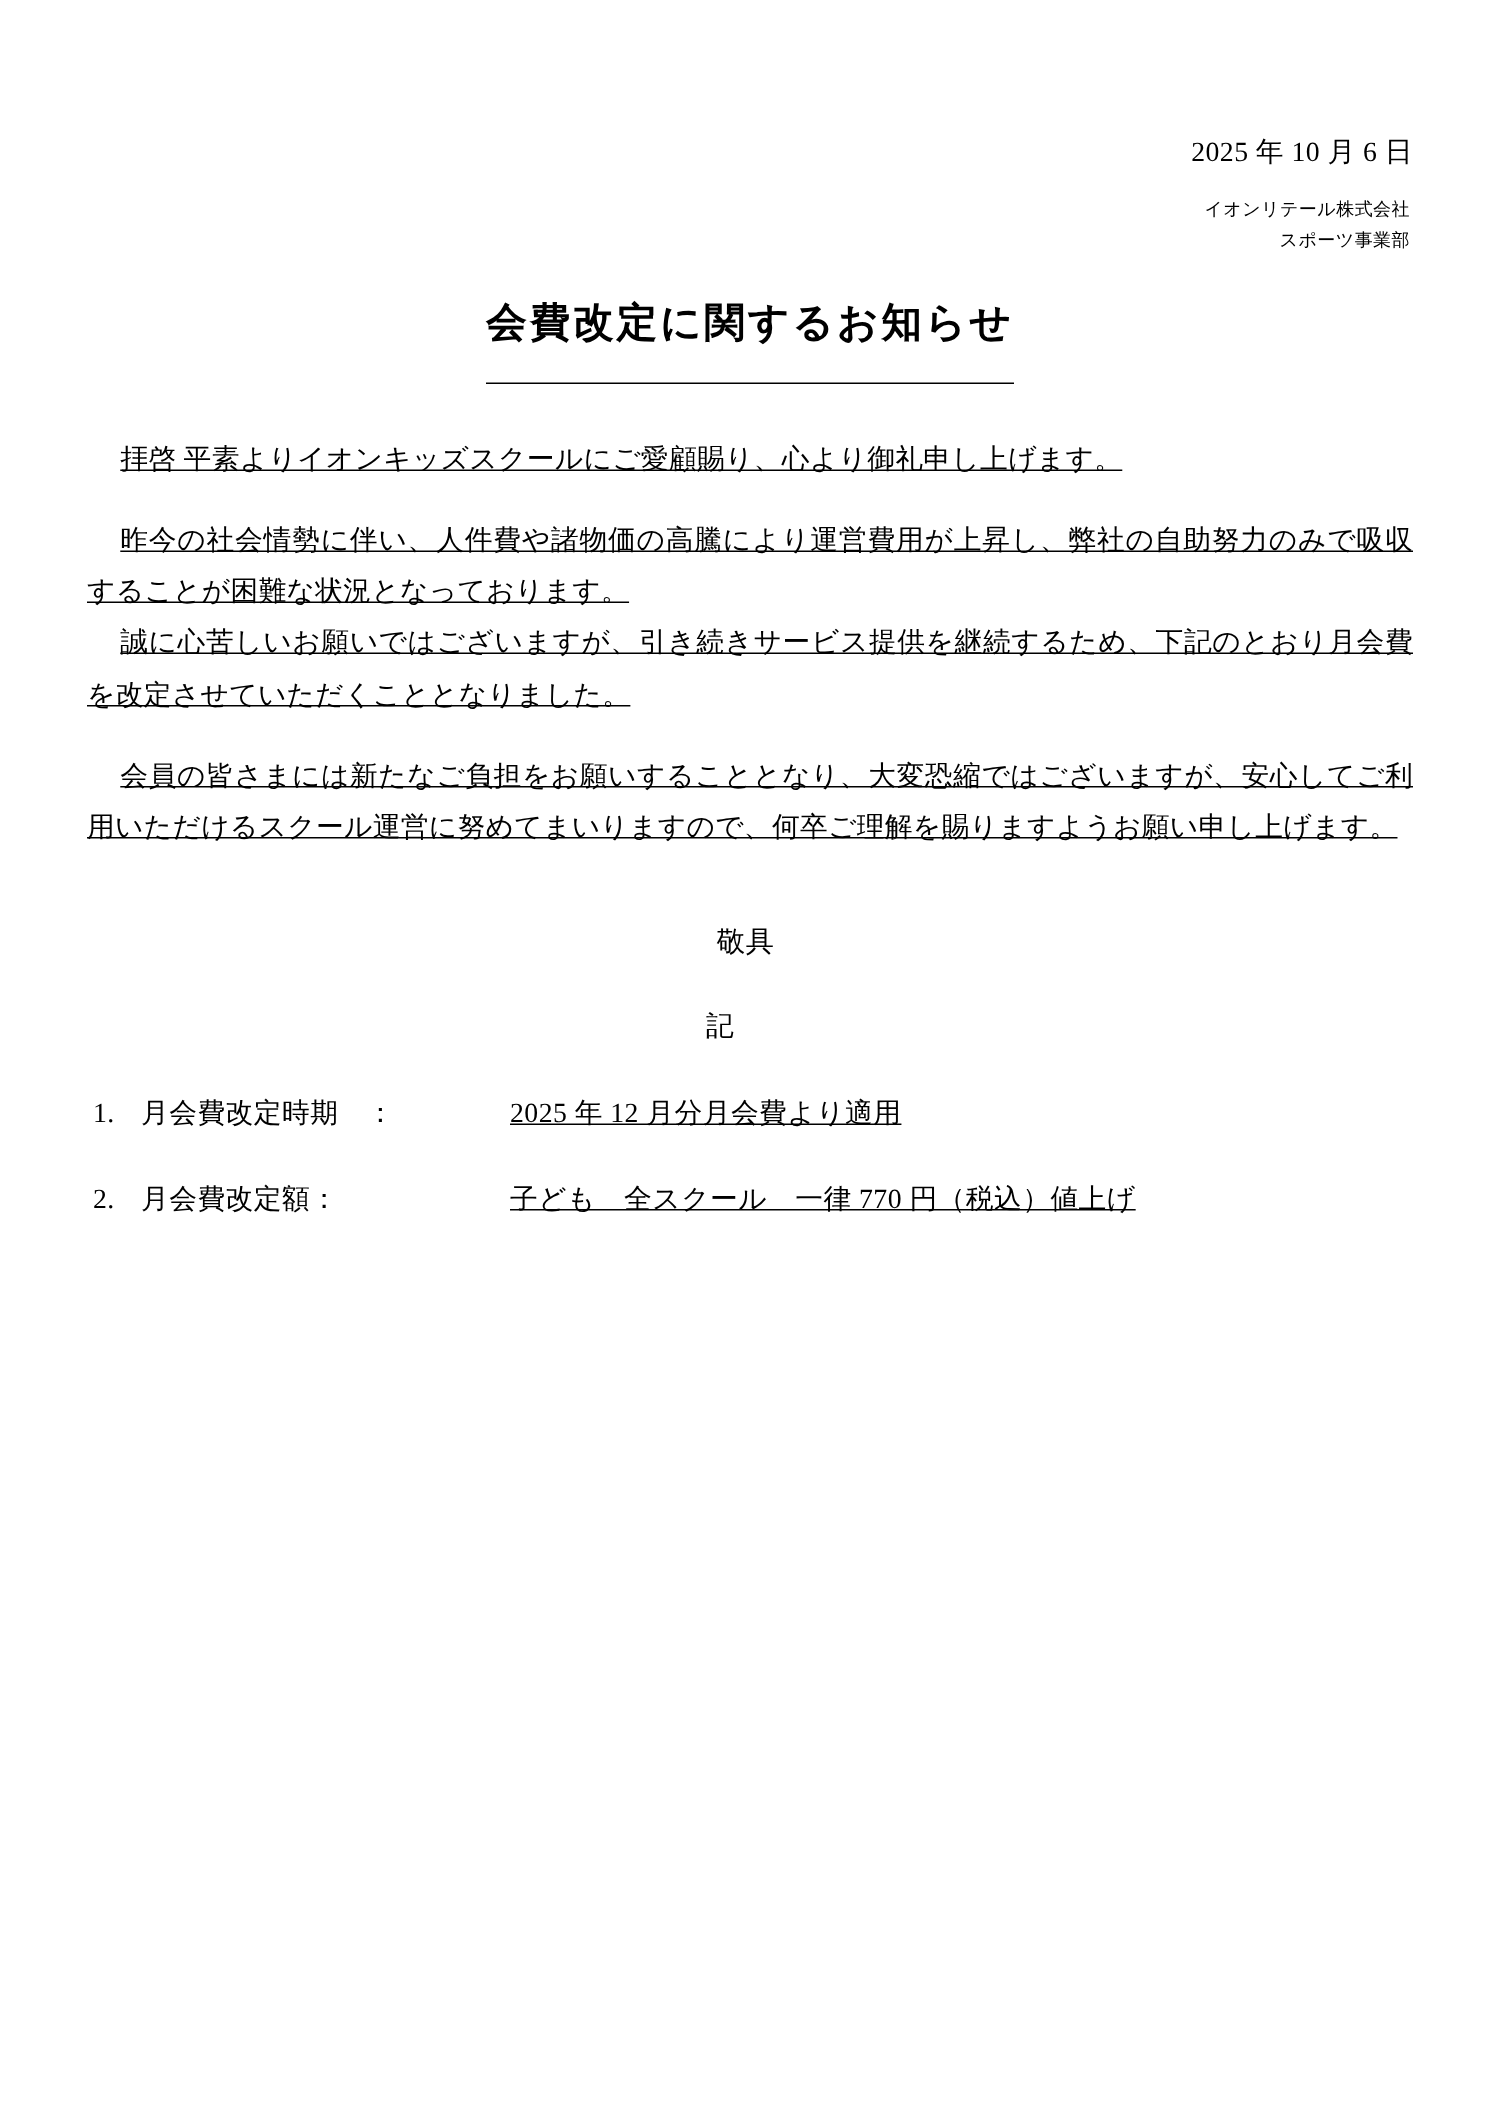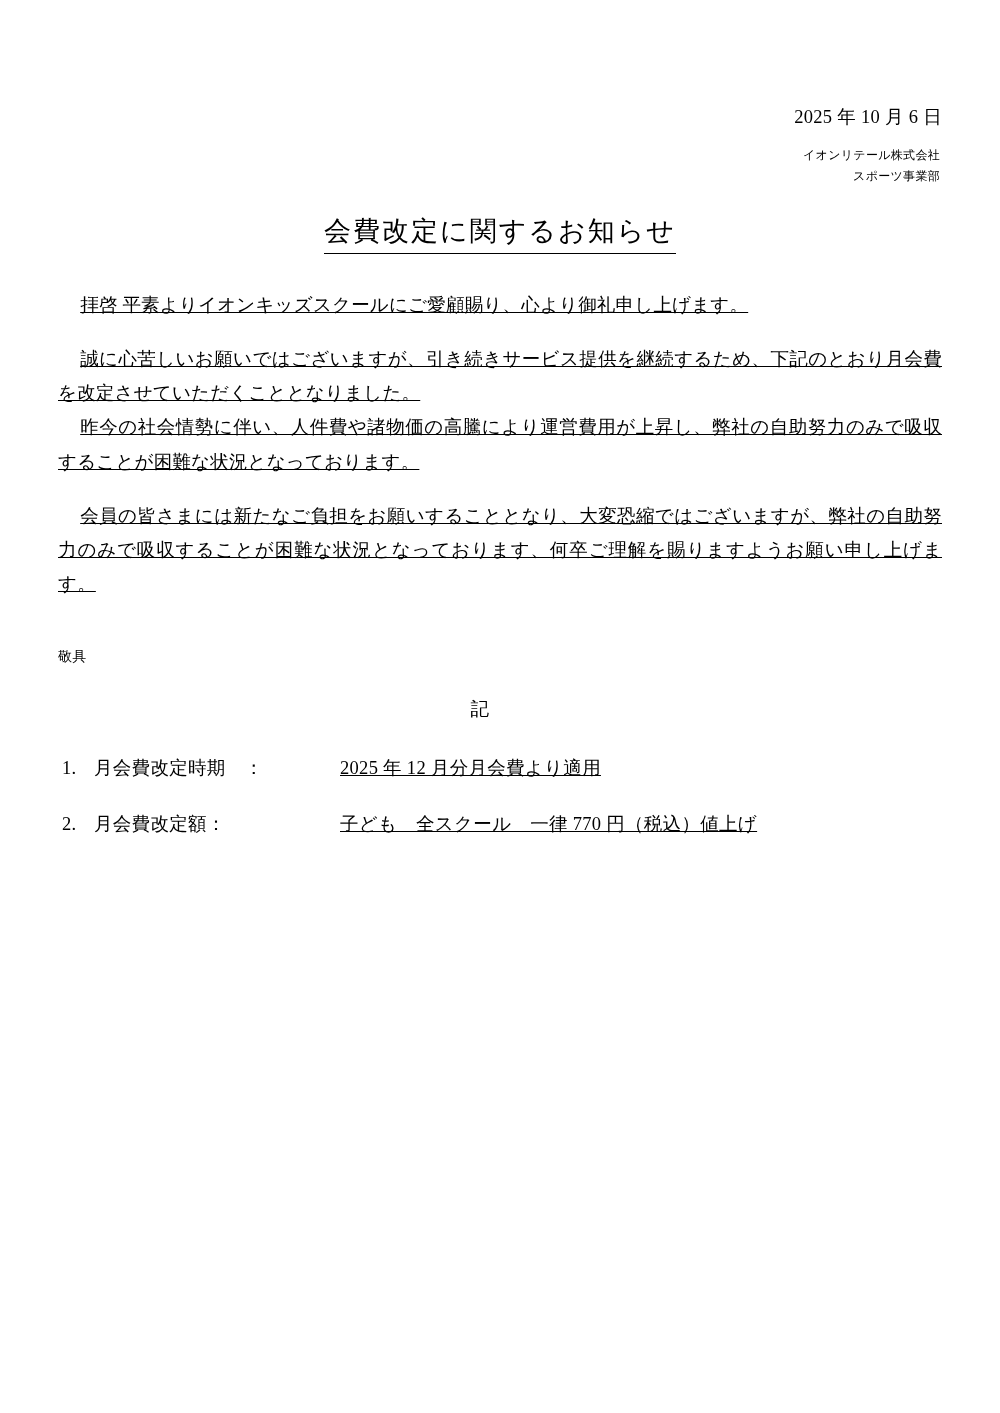--- a/index.html
+++ b/index.html
@@ -19,21 +19,21 @@
     width: 1000px;
     height: 1413px;
     padding: 0;
     box-sizing: border-box;
     position: relative;
   }
   .inner {
     position: absolute;
     left: 58px;
     right: 58px;
-    top: 104px;
+    top: 88px;
   }
 
   .date-line {
     text-align: right;
     font-size: 18.5px;
     letter-spacing: 0.3px;
     margin-bottom: 16px;
   }
   .addressee {
     font-size: 18.5px;
@@ -48,45 +48,45 @@
     padding-right: 2px;
   }
   .title-wrap {
     text-align: center;
     margin-top: 26px;
     margin-bottom: 34px;
   }
   .title {
     display: inline-block;
     font-size: 27px;
-    font-weight: normal;
+    font-weight: bold;
     letter-spacing: 2px;
     border-bottom: 1.6px solid #000;
-    padding-bottom: 2px;
+    padding-bottom: 20px;
     line-height: 1.4;
   }
   .para {
     font-size: 18.5px;
     line-height: 1.85;
     text-align: justify;
     text-justify: inter-ideograph;
     letter-spacing: 0.2px;
     margin: 0 0 0 0;
     text-decoration: underline;
   }
   .indent {
     text-indent: 1.2em;
   }
   .gap-sm { height: 20px; }
   .gap-md { height: 30px; }
   .gap-lg { height: 46px; }
 
   .closing {
-    text-align: left;
-    font-size: 14px;
+    text-align: center;
+    font-size: 19px;
     letter-spacing: 0.3px;
     padding-right: 6px;
   }
   .ki {
     text-align: center;
     font-size: 18.5px;
     letter-spacing: 0.3px;
     padding-right: 40px;
   }
 
@@ -141,26 +141,26 @@
     </div>
 
     <div class="title-wrap">
       <span class="title">会費改定に関するお知らせ</span>
     </div>
 
     <p class="para indent">拝啓 平素よりイオンキッズスクールにご愛顧賜り、心より御礼申し上げます。</p>
 
     <div class="gap-sm"></div>
 
+    <p class="para indent">昨今の社会情勢に伴い、人件費や諸物価の高騰により運営費用が上昇し、弊社の自助努力のみで吸収することが困難な状況となっております。</p>
     <p class="para indent">誠に心苦しいお願いではございますが、引き続きサービス提供を継続するため、下記のとおり月会費を改定させていただくこととなりました。</p>
-    <p class="para indent">昨今の社会情勢に伴い、人件費や諸物価の高騰により運営費用が上昇し、弊社の自助努力のみで吸収することが困難な状況となっております。</p>
 
     <div class="gap-sm"></div>
 
-    <p class="para indent">会員の皆さまには新たなご負担をお願いすることとなり、大変恐縮ではございますが、弊社の自助努力のみで吸収することが困難な状況となっております、何卒ご理解を賜りますようお願い申し上げます。</p>
+    <p class="para indent">会員の皆さまには新たなご負担をお願いすることとなり、大変恐縮ではございますが、安心してご利用いただけるスクール運営に努めてまいりますので、何卒ご理解を賜りますようお願い申し上げます。</p>
 
     <div class="gap-lg"></div>
 
     <div class="closing">敬具</div>
 
     <div class="gap-md"></div>
 
     <div class="ki">記</div>
 
     <div class="items">

